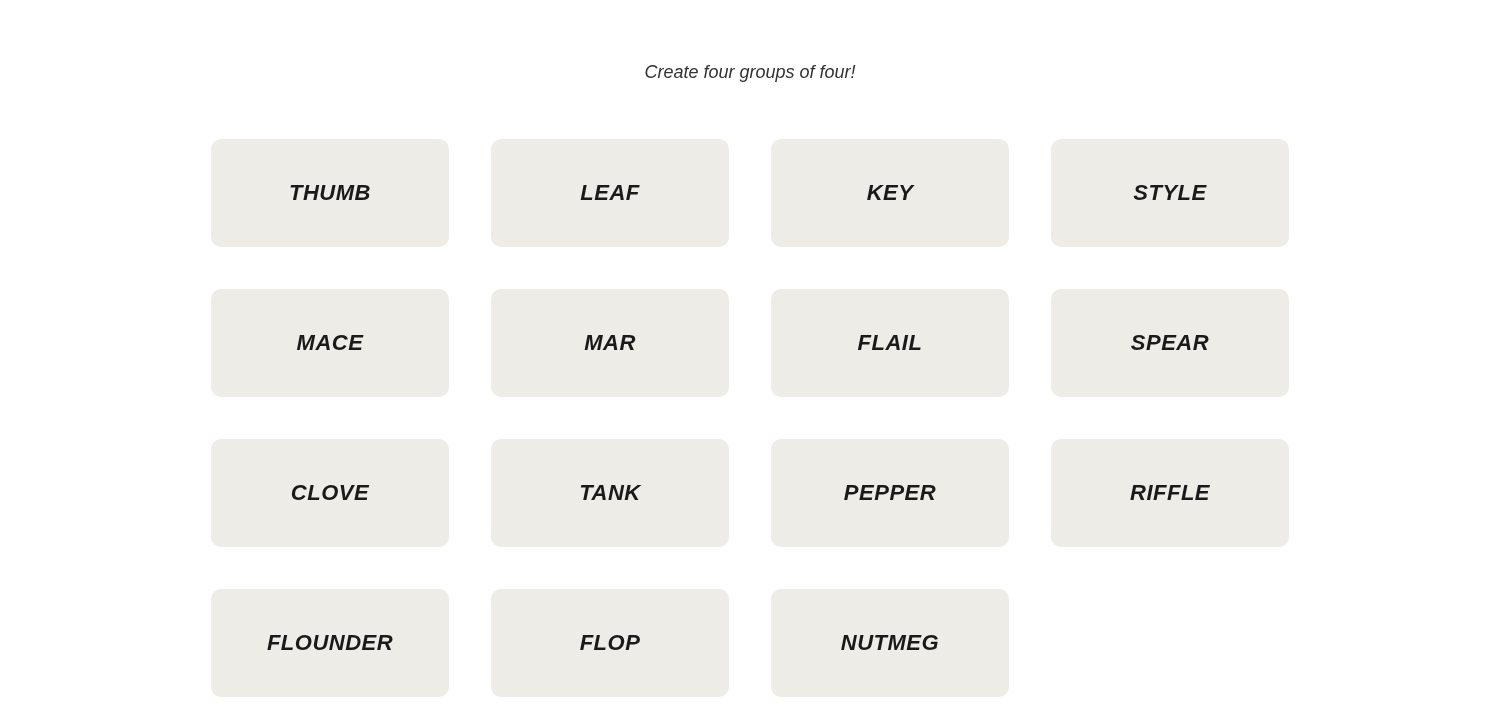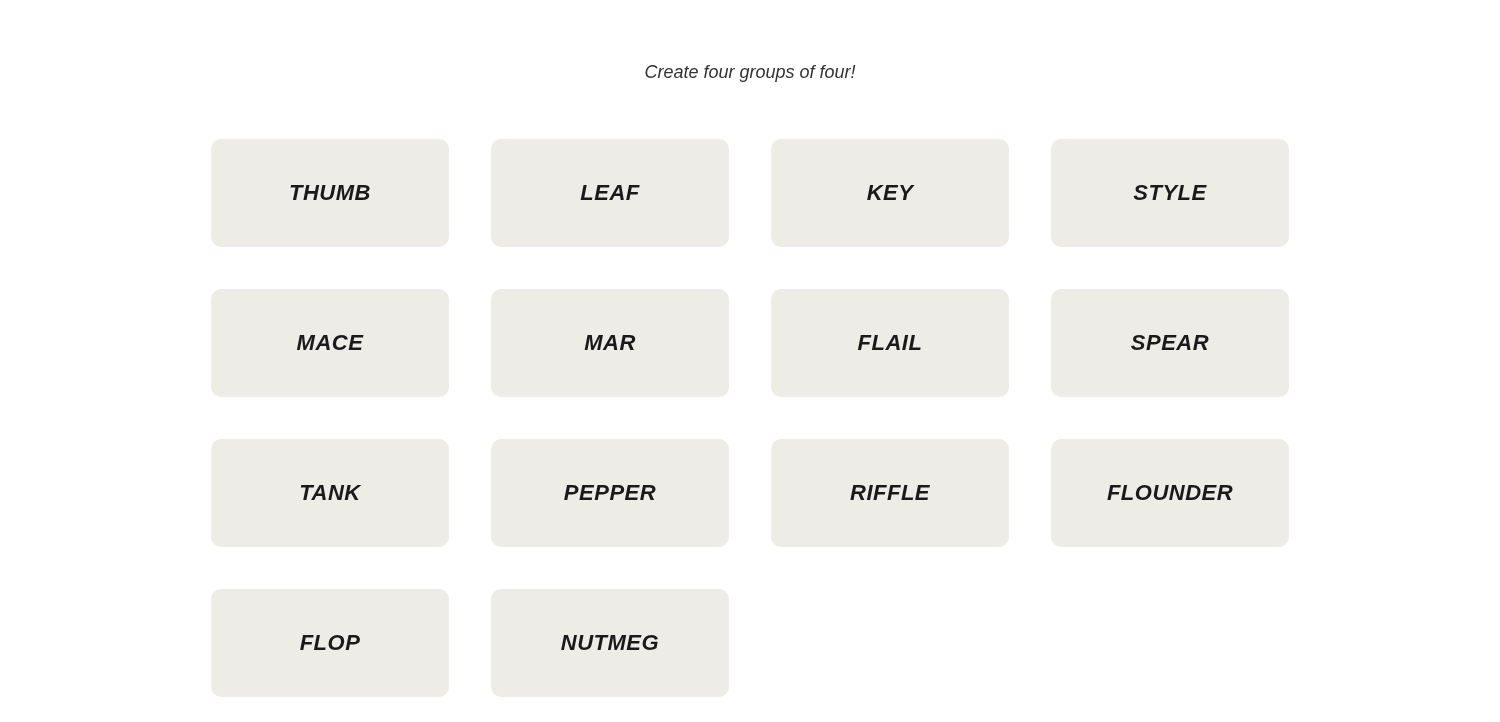--- a/index.html
+++ b/index.html
@@ -78,20 +78,23 @@
     <div class="tile">
       <span class="tile-label">MAR</span>
     </div>
     <div class="tile">
       <span class="tile-label">FLAIL</span>
     </div>
     <div class="tile">
       <span class="tile-label">SPEAR</span>
     </div>
     <div class="tile">
+      <span class="tile-label">CLOVE</span>
+    </div>
+    <div class="tile">
       <span class="tile-label">TANK</span>
     </div>
     <div class="tile">
       <span class="tile-label">PEPPER</span>
     </div>
     <div class="tile">
       <span class="tile-label">RIFFLE</span>
     </div>
     <div class="tile">
       <span class="tile-label">FLOUNDER</span>

